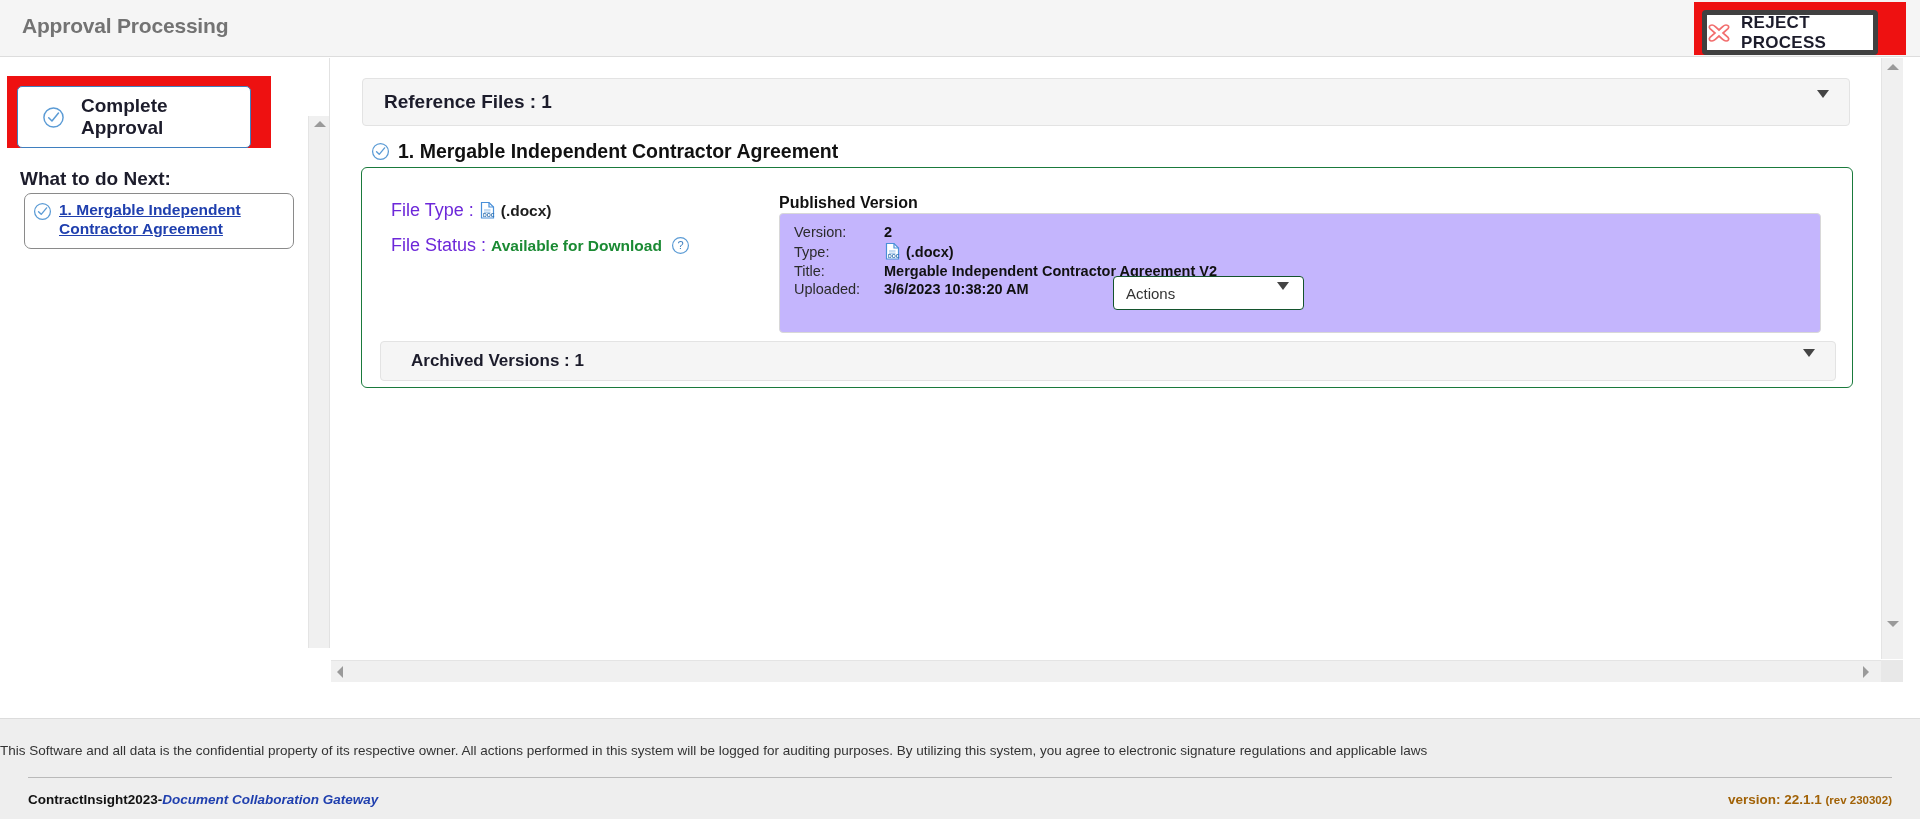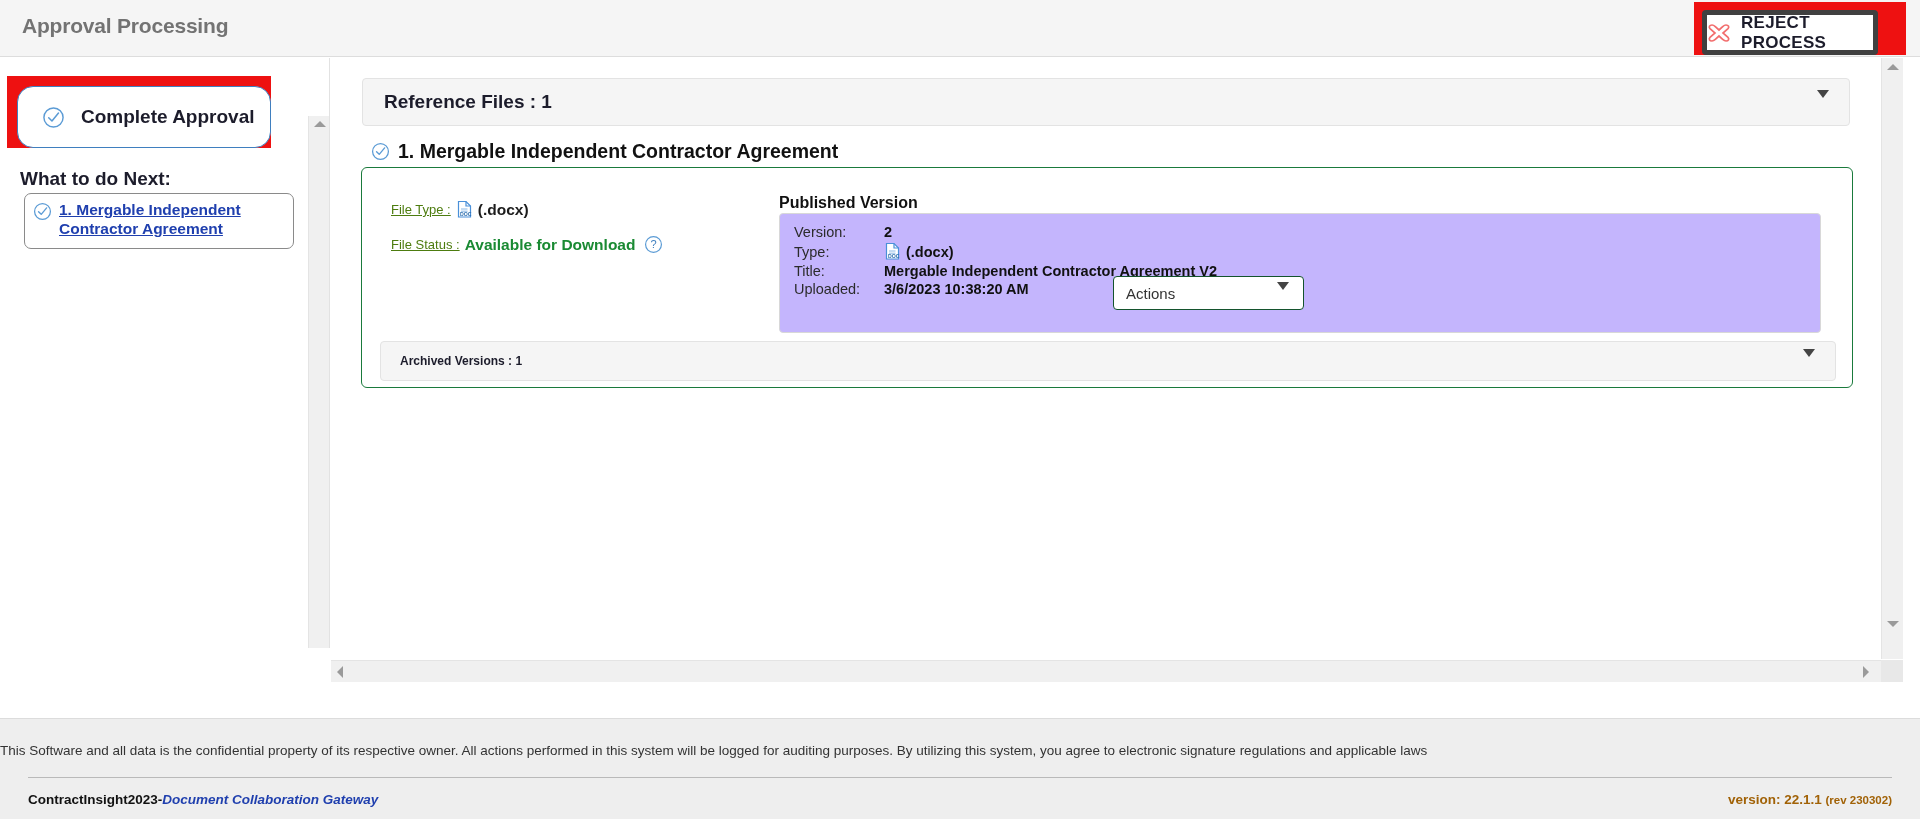--- a/index.html
+++ b/index.html
@@ -55,24 +55,24 @@
     overflow: hidden;
   }
   .approve-highlight {
     position: absolute; left: 7px; top: 18px;
     width: 264px; height: 72px;
     border: 5px solid #ee1111;
     background: #ee1111;
   }
   .approve-btn {
     position: absolute; left: 5px; top: 5px;
-    width: 254px; height: 62px;
+    width: 234px; height: 62px;
     background: #ffffff;
     border: 1px solid #3f7fbf;
-    border-radius: 16px;
+    border-radius: 5px;
     display: flex; align-items: center;
     padding-left: 24px;
     gap: 16px;
     cursor: pointer;
   }
   .approve-label {
     font-size: 19px; font-weight: bold; color: #1c1c2b;
   }
   .whatnext-title {
     position: absolute; left: 20px; top: 110px;
@@ -176,21 +176,21 @@
     width: 1492px; height: 221px;
     border: 1px solid #1a7a3c;
     border-radius: 6px;
     background: #ffffff;
   }
 
   .ft-row {
     position: absolute; left: 29px; top: 32px;
     display: flex; align-items: center; gap: 5px;
   }
-  .ft-label { font-size: 13px; color: #4d7c0f; text-decoration: underline; }
+  .ft-label { font-size: 18px; color: #6d28d9; }
   .ft-value { font-size: 15.5px; font-weight: bold; color: #1c1c1c; }
 
   .fs-row {
     position: absolute; left: 29px; top: 67px;
     display: flex; align-items: center; gap: 5px;
   }
   .fs-value {
     font-size: 15.5px; font-weight: bold; color: #1a8a33;
   }
 
@@ -236,22 +236,22 @@
   .arch-bar {
     position: absolute; left: 18px; top: 173px;
     width: 1456px; height: 40px;
     background: #f5f5f5;
     border: 1px solid #e3e3e3;
     border-radius: 4px;
     display: flex; align-items: center;
     cursor: pointer;
   }
   .arch-bar-label {
-    margin-left: 19px;
-    font-size: 12px; font-weight: bold; color: #1c1c2b;
+    margin-left: 30px;
+    font-size: 17px; font-weight: bold; color: #1c1c2b;
   }
   .arch-bar-caret { position: absolute; right: 20px; top: 15px; }
 
   
   .mp-vscroll {
     position: absolute; left: 1881px; top: 58px;
     width: 22px; height: 601px;
     background: #f0f0f0;
     border-left: 1px solid #e4e4e4;
   }

